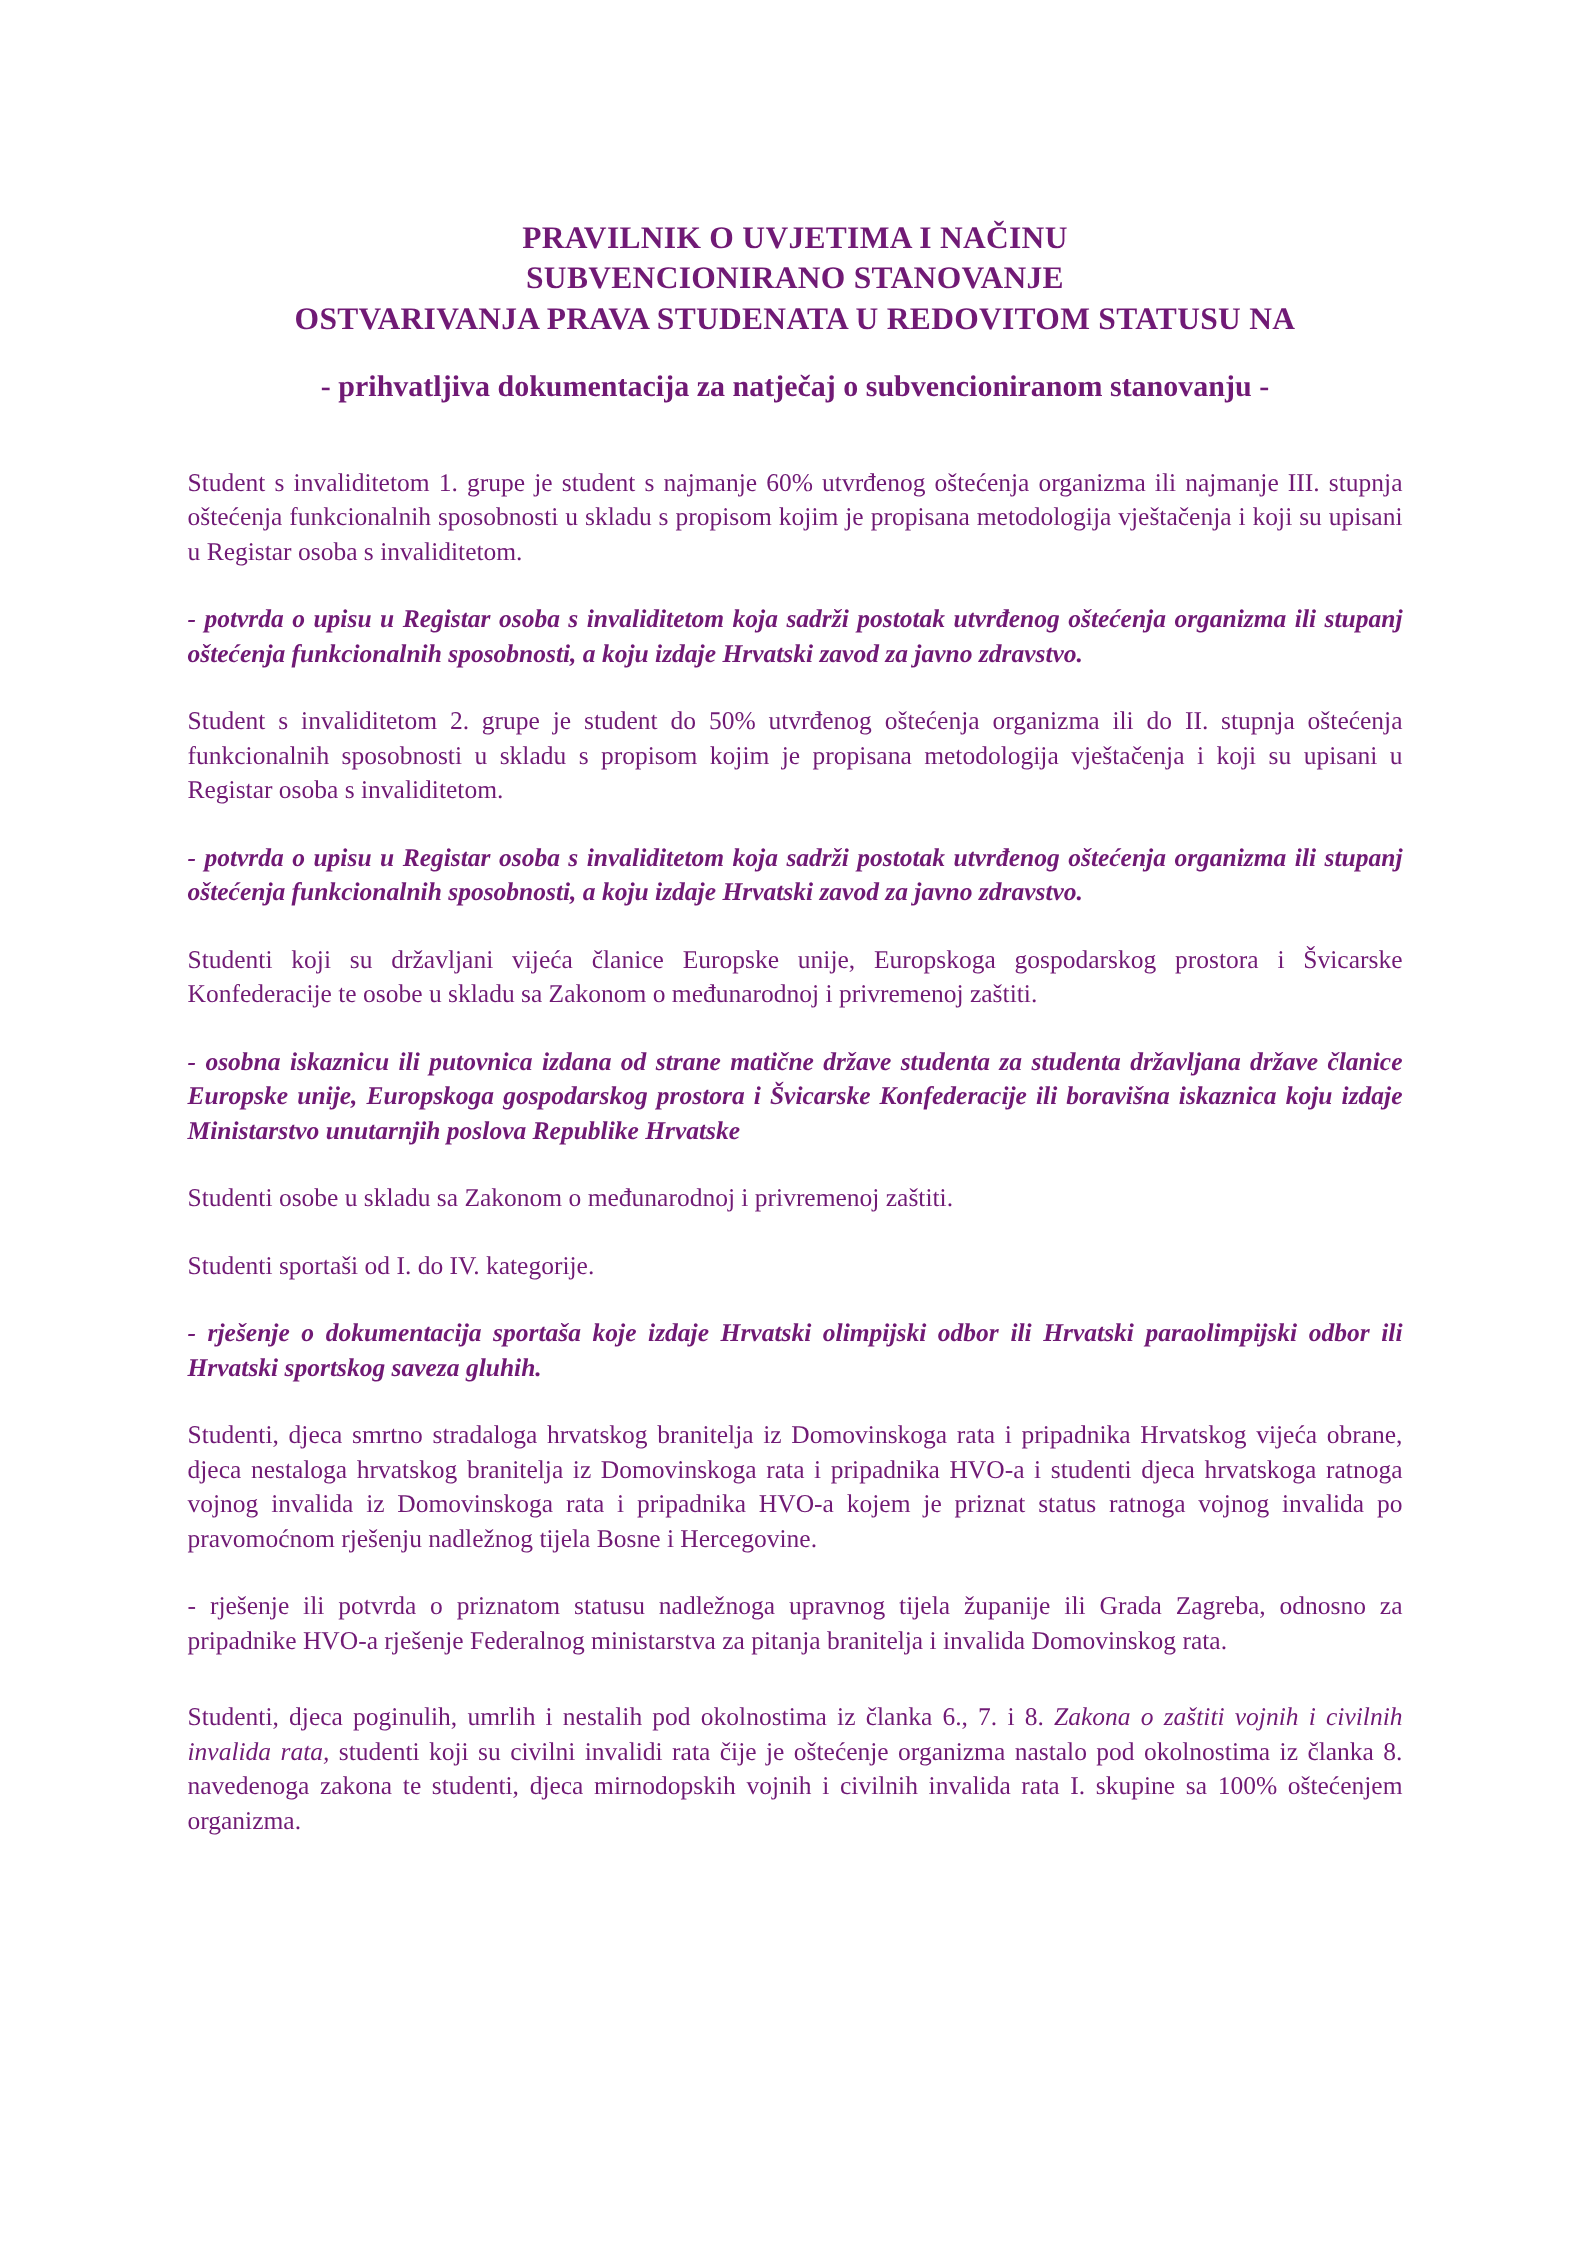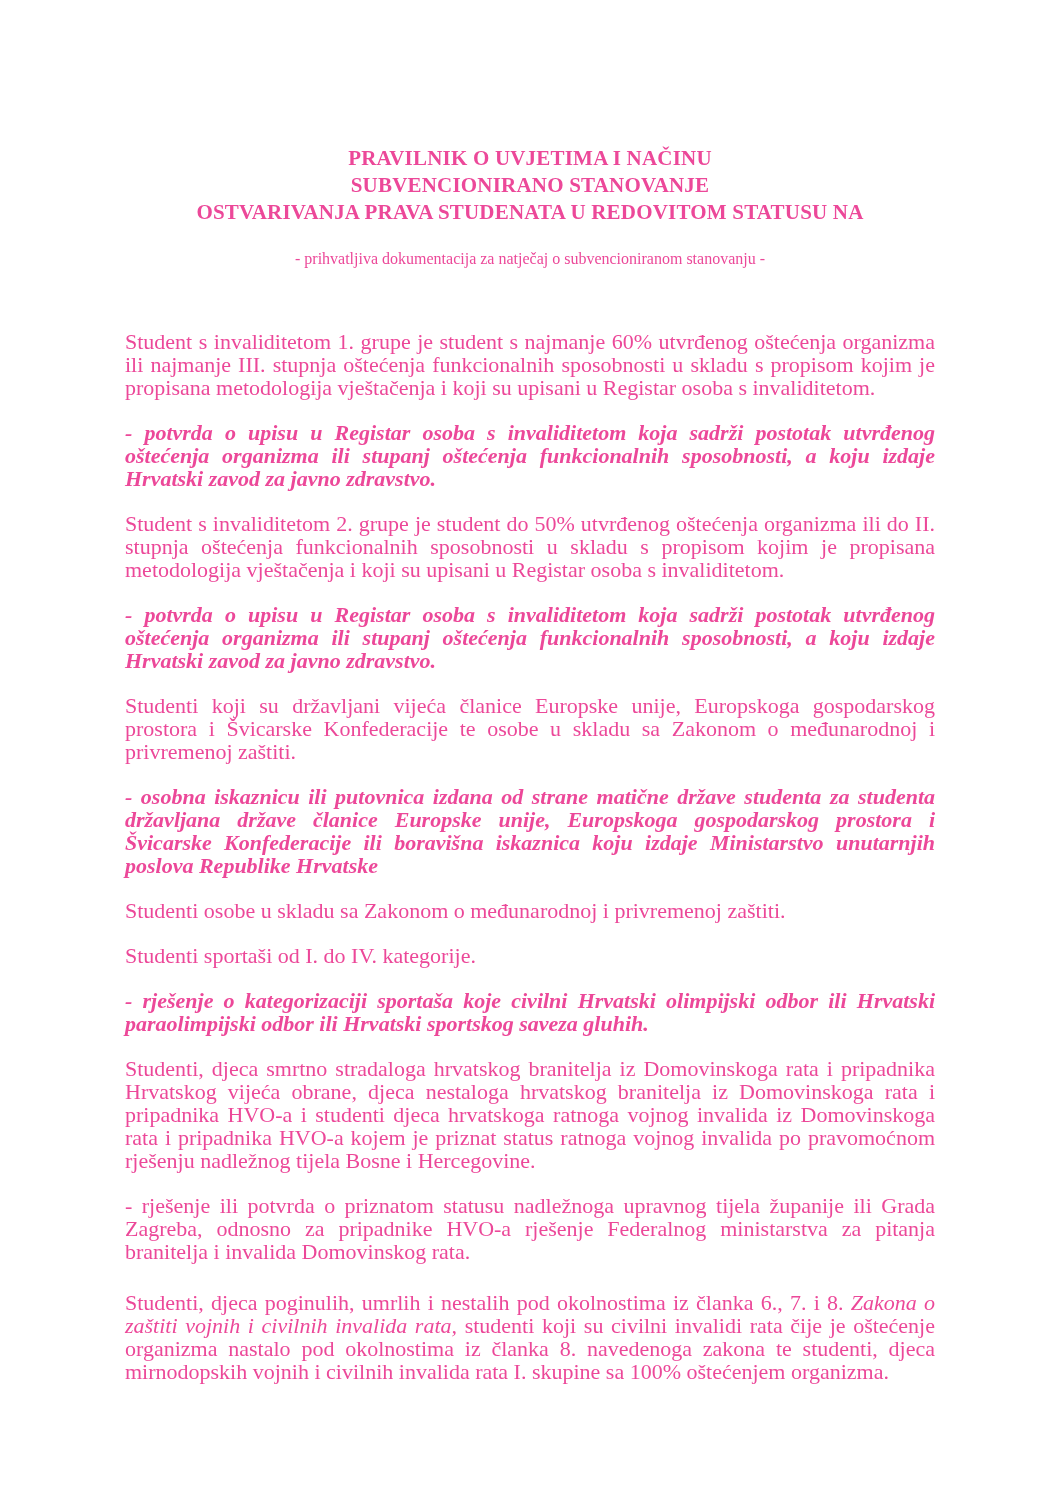--- a/index.html
+++ b/index.html
@@ -11,40 +11,40 @@
     width: 1058px;
     height: 1497px;
     overflow: hidden;
   }
   .page {
     box-sizing: border-box;
     width: 1058px;
     height: 1277px;
     padding: 145px 123px 0 125px;
     background: #ffffff;
-    color: #ec4899;
+    color: #701a75;
     font-family: "Liberation Serif", serif;
   }
   .doc-title {
     text-align: center;
     font-weight: bold;
     font-size: 21px;
     line-height: 27px;
     letter-spacing: 0.2px;
   }
   .doc-subtitle {
     text-align: center;
-    font-weight: normal;
-    font-size: 16px;
+    font-weight: bold;
+    font-size: 20px;
     line-height: 27px;
     margin-top: 19px;
   }
   .doc-body {
-    margin-top: 58px;
-    font-size: 22px;
+    margin-top: 38px;
+    font-size: 17px;
     line-height: 23px;
     text-align: justify;
   }
   .doc-body p {
     margin: 0 0 22px 0;
   }
   .doc-body p.bold-italic {
     font-weight: bold;
     font-style: italic;
   }
@@ -73,18 +73,18 @@
   <div class="doc-subtitle">- prihvatljiva dokumentacija za natječaj o subvencioniranom stanovanju -</div>
   <div class="doc-body">
       <p class="normal">Student s invaliditetom 1. grupe je student s najmanje 60% utvrđenog oštećenja organizma ili najmanje III. stupnja oštećenja funkcionalnih sposobnosti u skladu s propisom kojim je propisana metodologija vještačenja i koji su upisani u Registar osoba s invaliditetom.</p>
       <p class="bold-italic">- potvrda o upisu u Registar osoba s invaliditetom koja sadrži postotak utvrđenog oštećenja organizma ili stupanj oštećenja funkcionalnih sposobnosti, a koju izdaje Hrvatski zavod za javno zdravstvo.</p>
       <p class="normal">Student s invaliditetom 2. grupe je student do 50% utvrđenog oštećenja organizma ili do II. stupnja oštećenja funkcionalnih sposobnosti u skladu s propisom kojim je propisana metodologija vještačenja i koji su upisani u Registar osoba s invaliditetom.</p>
       <p class="bold-italic">- potvrda o upisu u Registar osoba s invaliditetom koja sadrži postotak utvrđenog oštećenja organizma ili stupanj oštećenja funkcionalnih sposobnosti, a koju izdaje Hrvatski zavod za javno zdravstvo.</p>
       <p class="normal">Studenti koji su državljani vijeća članice Europske unije, Europskoga gospodarskog prostora i Švicarske Konfederacije te osobe u skladu sa Zakonom o međunarodnoj i privremenoj zaštiti.</p>
       <p class="bold-italic">- osobna iskaznicu ili putovnica izdana od strane matične države studenta za studenta državljana države članice Europske unije, Europskoga gospodarskog prostora i Švicarske Konfederacije ili boravišna iskaznica koju izdaje Ministarstvo unutarnjih poslova Republike Hrvatske</p>
       <p class="normal">Studenti osobe u skladu sa Zakonom o međunarodnoj i privremenoj zaštiti.</p>
       <p class="normal">Studenti sportaši od I. do IV. kategorije.</p>
-      <p class="bold-italic">- rješenje o kategorizaciji sportaša koje civilni Hrvatski olimpijski odbor ili Hrvatski paraolimpijski odbor ili Hrvatski sportskog saveza gluhih.</p>
+      <p class="bold-italic">- rješenje o dokumentacija sportaša koje izdaje Hrvatski olimpijski odbor ili Hrvatski paraolimpijski odbor ili Hrvatski sportskog saveza gluhih.</p>
       <p class="normal">Studenti, djeca smrtno stradaloga hrvatskog branitelja iz Domovinskoga rata i pripadnika Hrvatskog vijeća obrane, djeca nestaloga hrvatskog branitelja iz Domovinskoga rata i pripadnika HVO-a i studenti djeca hrvatskoga ratnoga vojnog invalida iz Domovinskoga rata i pripadnika HVO-a kojem je priznat status ratnoga vojnog invalida po pravomoćnom rješenju nadležnog tijela Bosne i Hercegovine.</p>
       <p class="italic">- rješenje ili potvrda o priznatom statusu nadležnoga upravnog tijela županije ili Grada Zagreba, odnosno za pripadnike HVO-a rješenje Federalnog ministarstva za pitanja branitelja i invalida Domovinskog rata.</p>
       <p class="normal"><span class="normal">Studenti, djeca poginulih, umrlih i nestalih pod okolnostima iz članka 6., 7. i 8. </span><span class="italic">Zakona o zaštiti vojnih i civilnih invalida rata,</span><span class="normal"> studenti koji su civilni invalidi rata čije je oštećenje organizma nastalo pod okolnostima iz članka 8. navedenoga zakona te studenti, djeca mirnodopskih vojnih i civilnih invalida rata I. skupine sa 100% oštećenjem organizma.</span></p>
     </div>
 </div>
 
 </body></html>

